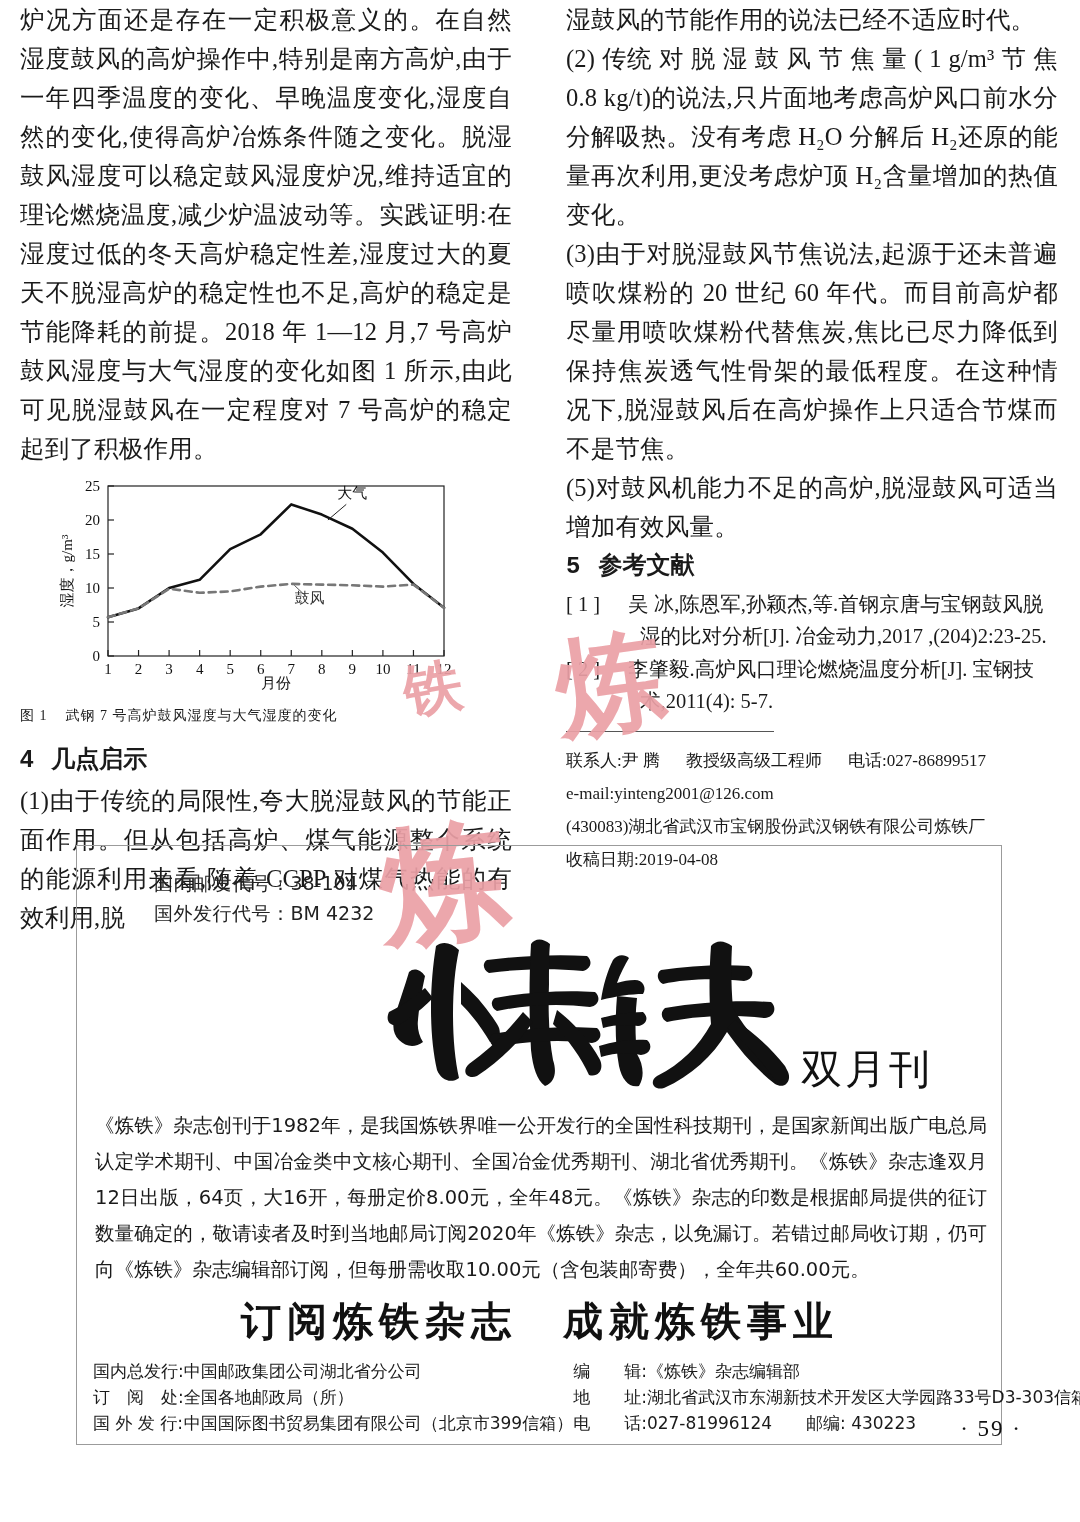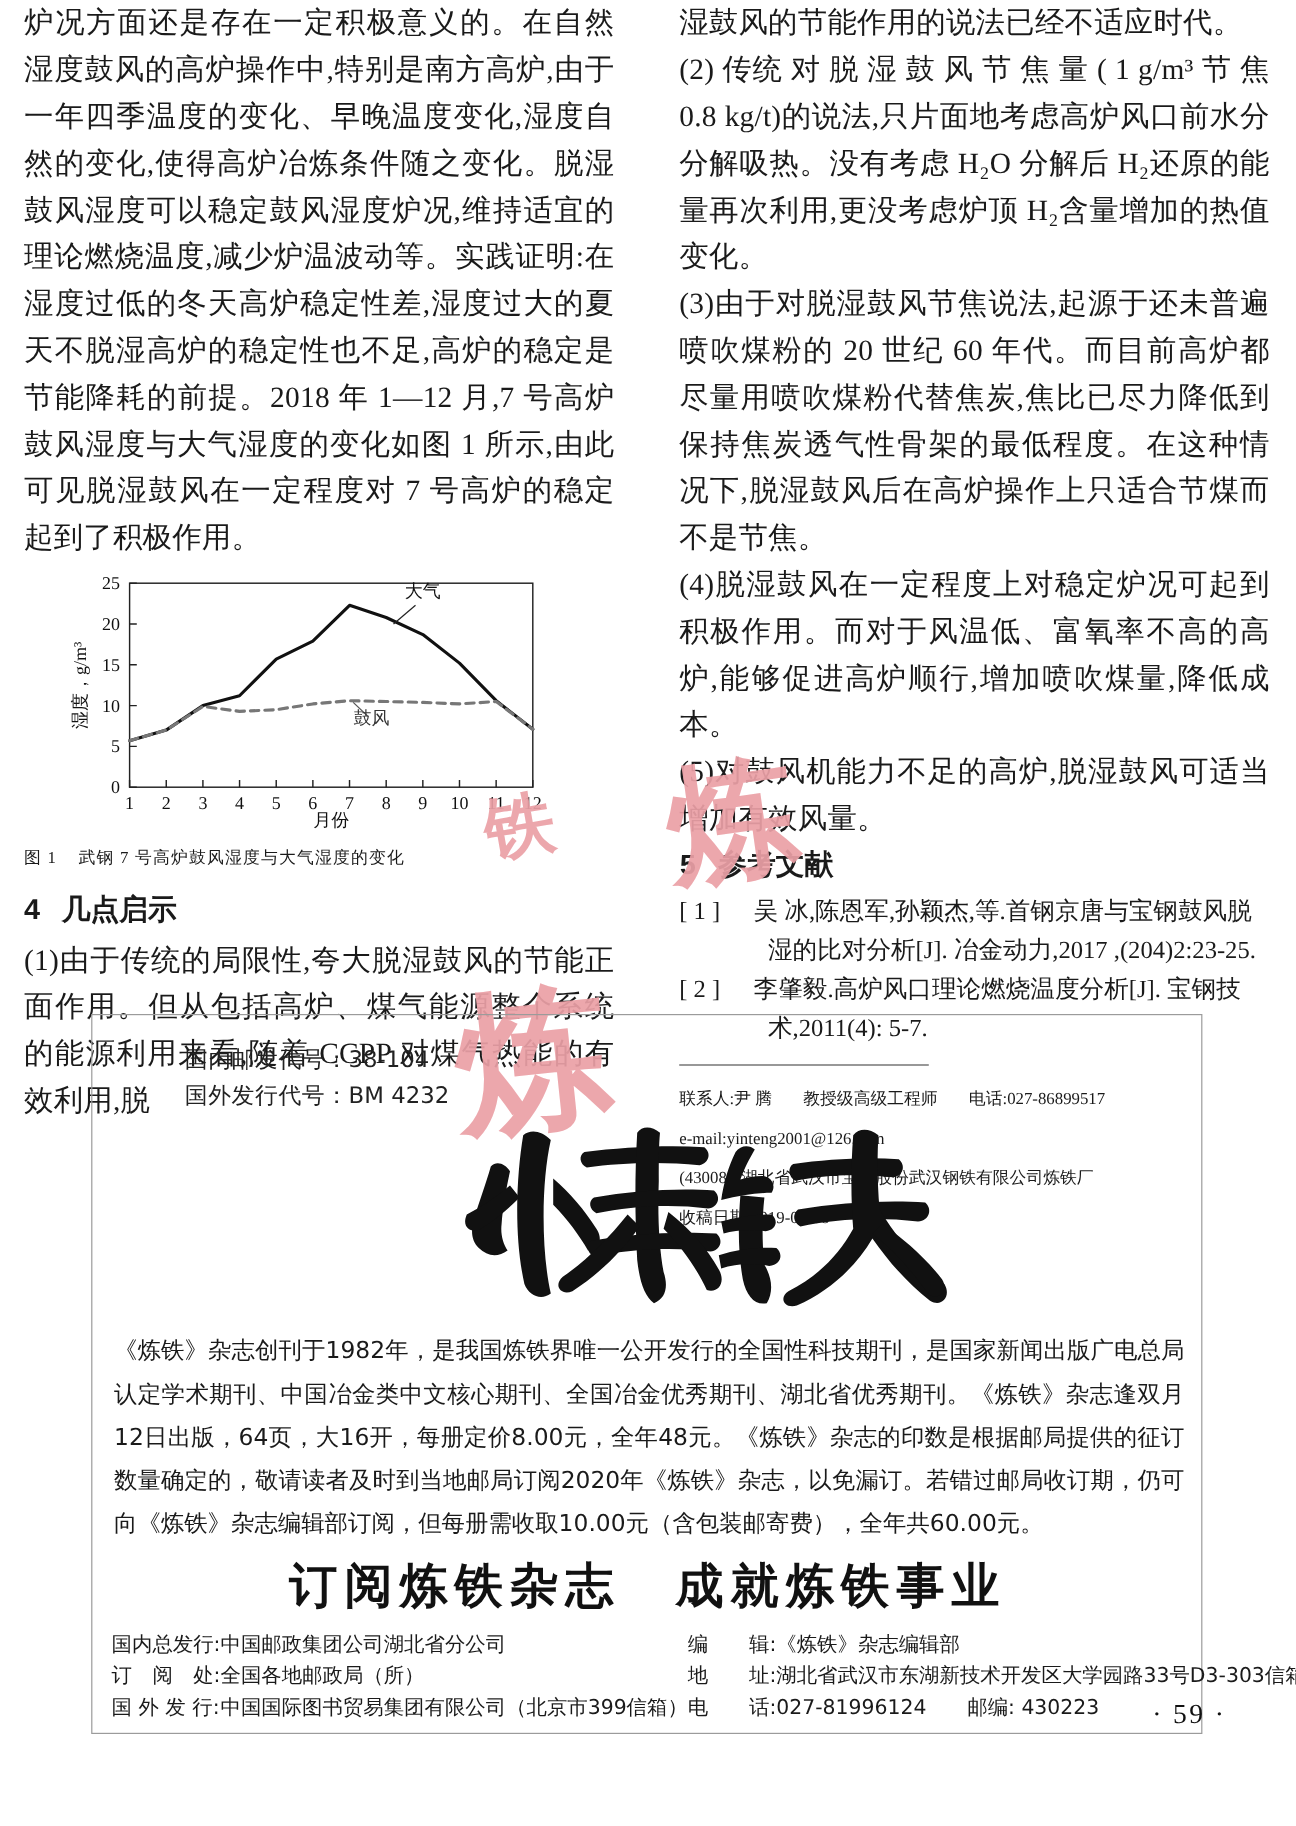--- a/index.html
+++ b/index.html
@@ -89,21 +89,21 @@
   .ref-item .tag { display: inline-block; width: 62px; text-indent: 0; }
 
   
   .foot-rule {
     width: 208px;
     height: 0;
     border-top: 1.5px solid #555;
     margin: 14px 0 12px 0;
   }
   .foot-line {
-    font-size: 14px;
+    font-size: 17px;
     line-height: 33px;
     white-space: nowrap;
   }
   .foot-line .gap { display: inline-block; width: 26px; }
 
   
   .ad-box {
     position: absolute;
     left: 76px;
     top: 845px;
@@ -288,21 +288,20 @@
   </div>
 
   <div class="col col-right">
 
     <p class="para">湿鼓风的节能作用的说法已经不适应时代。</p>
 
     <p class="para">(2) 传统 对 脱 湿 鼓 风 节 焦 量 ( 1 g/m³ 节 焦 0.8 kg/t)的说法,只片面地考虑高炉风口前水分分解吸热。没有考虑 H₂O 分解后 H₂还原的能量再次利用,更没考虑炉顶 H₂含量增加的热值变化。</p>
 
     <p class="para">(3)由于对脱湿鼓风节焦说法,起源于还未普遍喷吹煤粉的 20 世纪 60 年代。而目前高炉都尽量用喷吹煤粉代替焦炭,焦比已尽力降低到保持焦炭透气性骨架的最低程度。在这种情况下,脱湿鼓风后在高炉操作上只适合节煤而不是节焦。</p>
 
-    <p class="para">(4)脱湿鼓风在一定程度上对稳定炉况可起到积极作用。而对于风温低、富氧率不高的高炉,能够促进高炉顺行,增加喷吹煤量,降低成本。</p>
 
     <p class="para">(5)对鼓风机能力不足的高炉,脱湿鼓风可适当增加有效风量。</p>
 
     <div class="ref-head">
       <span class="num">5</span><span>参考文献</span>
     </div>
 
     <div class="ref-item">
       <span class="tag">[ 1 ]</span><span>吴   冰,陈恩军,孙颖杰,等.首钢京唐与宝钢鼓风脱湿的比对分析[J]. 冶金动力,2017 ,(204)2:23-25.</span>
     </div>
@@ -385,20 +384,21 @@
                    C352 86 316 88 288 94 C282 91 281 84 286 80 Z"></path>
           <path d="M332 18 C330 44 330 72 332 96 C320 118 302 136 278 148
                    C270 153 274 163 285 160 C312 148 334 128 348 104
                    C362 124 378 142 396 156 C406 162 414 152 408 142
                    C388 126 368 104 354 80 C352 58 352 36 353 18
                    C345 12 337 12 332 18 Z"></path>
           <path d="M356 92 C374 104 392 120 406 138 C412 147 404 156 395 151
                    C382 132 366 114 348 100 Z"></path>
         </g>
       </svg>
+      <div class="ad-logo-sub">双月刊</div>
     </div>
 
     <div class="ad-body">
       <span class="first">《炼铁》杂志创刊于1982年，是我国炼铁界唯一公开发行的全国性科技期刊，是国家新闻出版广电总局认定学术期刊、中国冶金类中文核心期刊、全国冶金优秀期刊、湖北省优秀期刊。《炼铁》杂志逢双月12日出版，64页，大16开，每册定价8.00元，全年48元。《炼铁》杂志的印数是根据邮局提供的征订数量确定的，敬请读者及时到当地邮局订阅2020年《炼铁》杂志，以免漏订。若错过邮局收订期，仍可向《炼铁》杂志编辑部订阅，但每册需收取10.00元（含包装邮寄费），全年共60.00元。</span>
     </div>
 
     <div class="ad-slogan">订阅炼铁杂志　成就炼铁事业</div>
 
     <div class="ad-contacts">
       <table>

